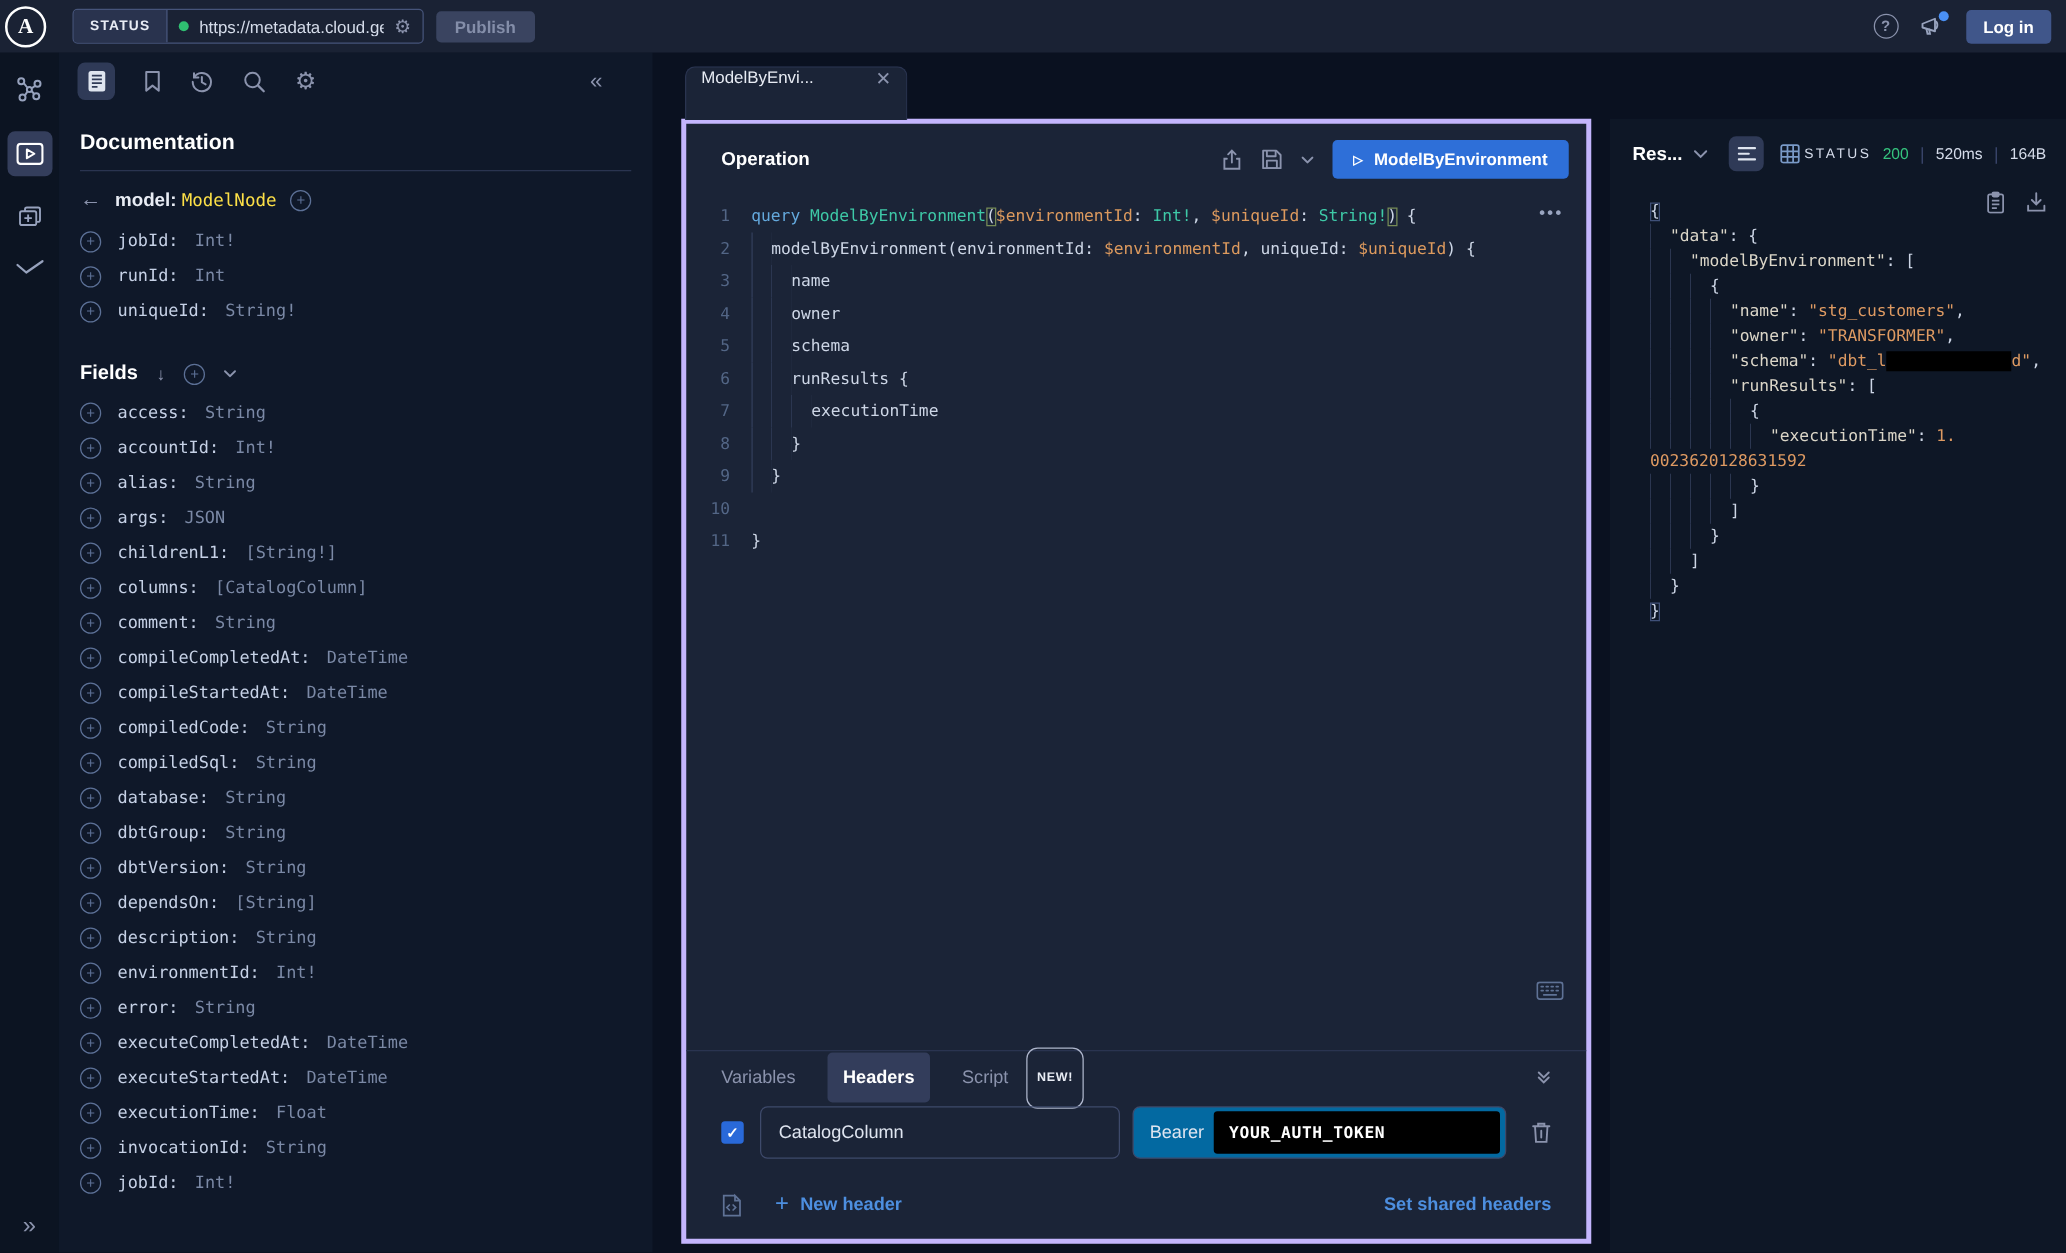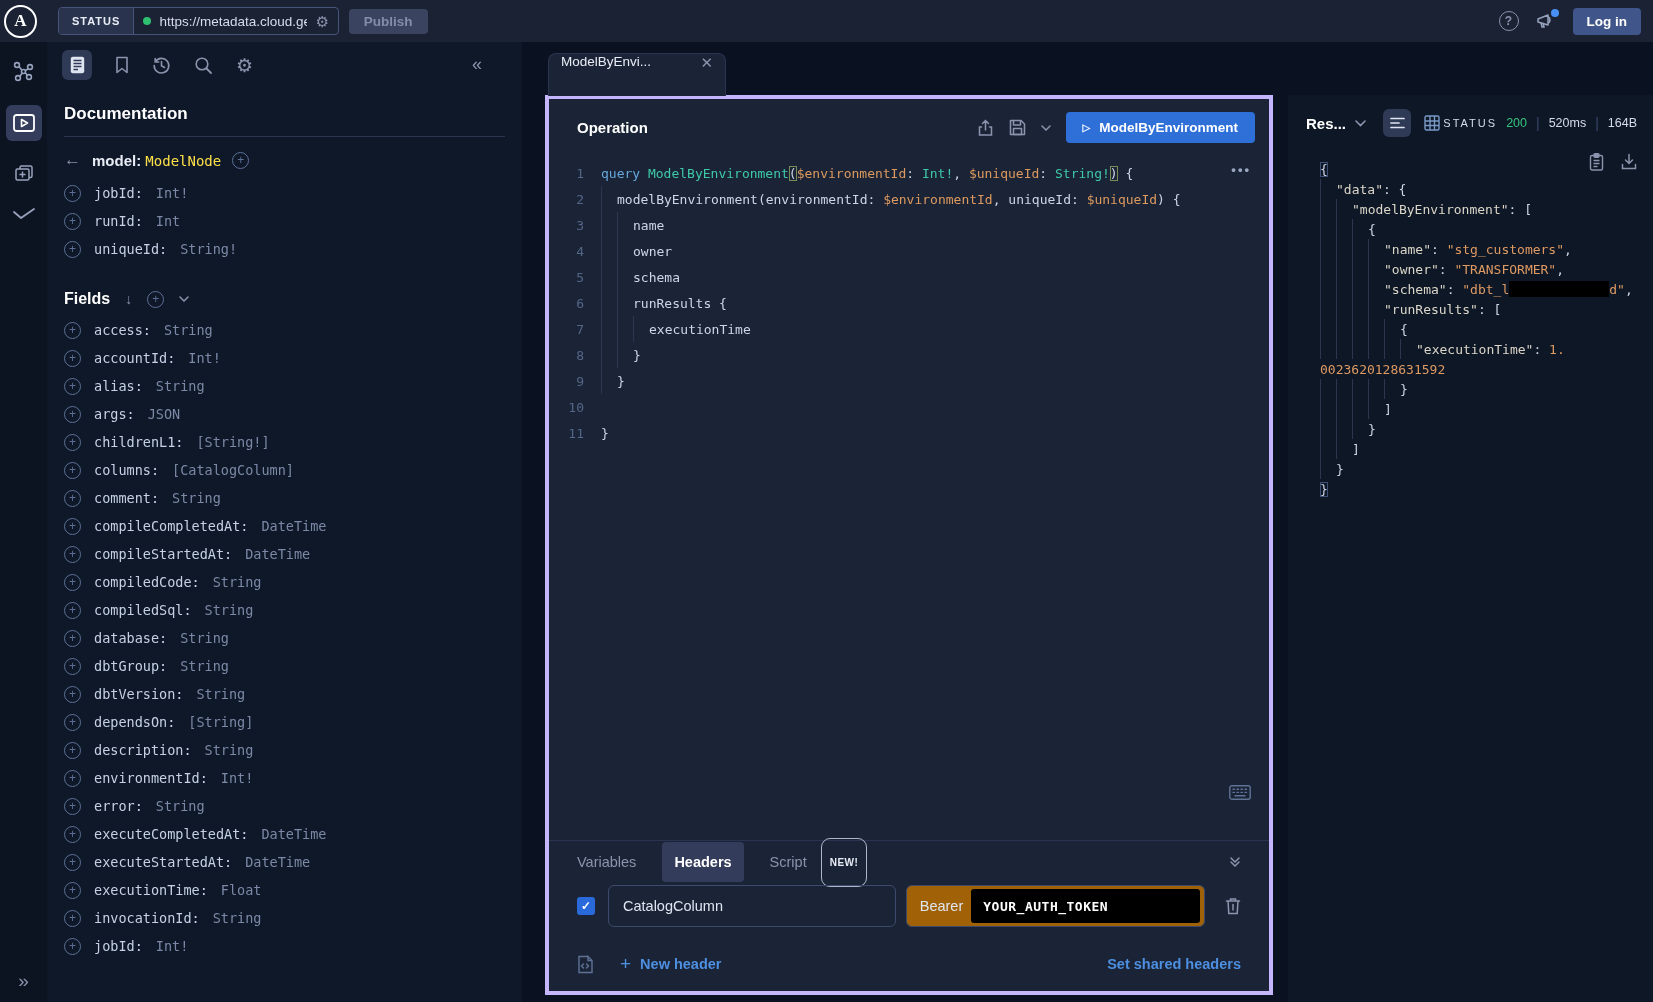--- a/index.html
+++ b/index.html
@@ -80,21 +80,21 @@
   .hdiv { height:1px; background:#2a3450; }
   .bottom { height:150px; padding:0 28px; }
   .btabs { display:flex; align-items:center; margin-top:7px; height:28px; gap:26px; }
   .btab { color:#8b93ad; font-size:14.5px; }
   .btab-active { background:#333d5b; border-radius:4px; padding:12px 12px; color:#fff; font-weight:bold; font-size:14.5px; }
   .new-badge { border:1px solid #aeb6cc; border-radius:9px; padding:18px 8px; font-size:10px; font-weight:bold; color:#e8ecf4; letter-spacing:.5px; margin-left:-12px; }
   .dd-collapse { margin-left:auto; color:#8b93ad; }
   .hrow { display:flex; align-items:center; margin-top:9px; height:42px; }
   .cb { width:18px; height:18px; background:#2969d9; border-radius:3px; color:#fff; font-size:12px; font-weight:bold; display:flex; align-items:center; justify-content:center; flex-shrink:0; }
   .name-input { margin-left:13px; width:293px; height:42px; border:1px solid #3e4a6b; border-radius:6px; display:flex; align-items:center; padding:0 14px; font-size:14.5px; color:#dfe5f0; }
-  .value-box { margin-left:10px; width:305px; height:42px; border:1px solid #3e4a6b; border-radius:6px; background:#a16207; display:flex; align-items:center; padding:0 4px 0 13px; }
+  .value-box { margin-left:10px; width:305px; height:42px; border:1px solid #3e4a6b; border-radius:6px; background:#0369a1; display:flex; align-items:center; padding:0 4px 0 13px; }
   .bearer { font-size:14.5px; color:#dfe5f0; }
   .token { margin-left:8px; flex:1; height:34px; background:#000; border-radius:3px; display:flex; align-items:center; padding:0 12px; color:#fff; font-family:"DejaVu Sans Mono", monospace; font-weight:bold; font-size:13px; letter-spacing:.5px; }
   .trash-btn { margin-left:20px; }
   .bfooter { display:flex; align-items:center; margin-top:26px; }
   .blue-link { color:#4d8fe0; font-weight:bold; font-size:14.5px; }
   .plus-blue { color:#4d8fe0; font-size:19px; margin-left:26px; font-weight:normal; }
   .nh-label { margin-left:9px; }
   .shared-link { margin-left:auto; }
 
   

